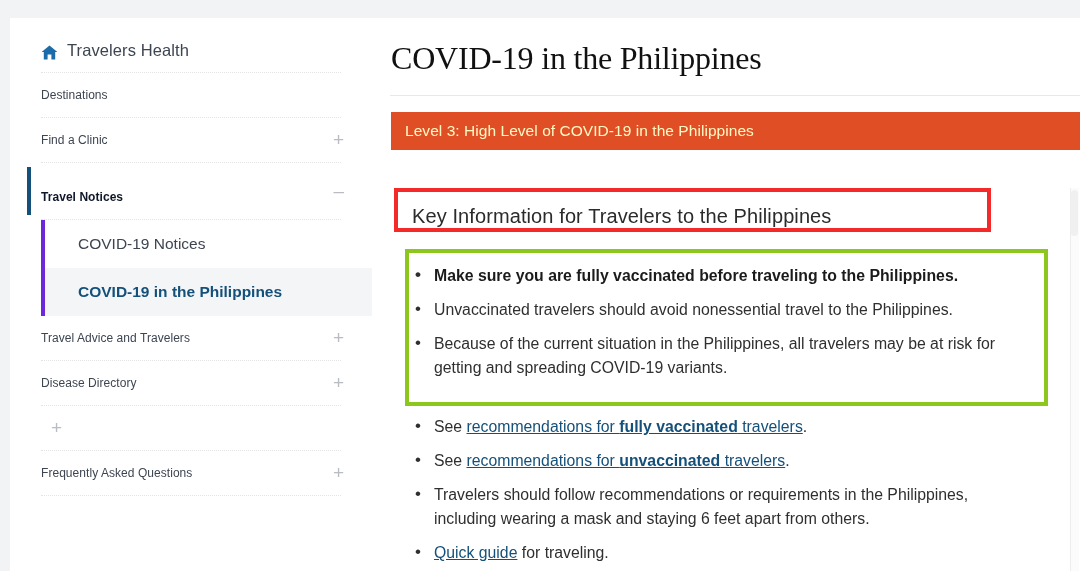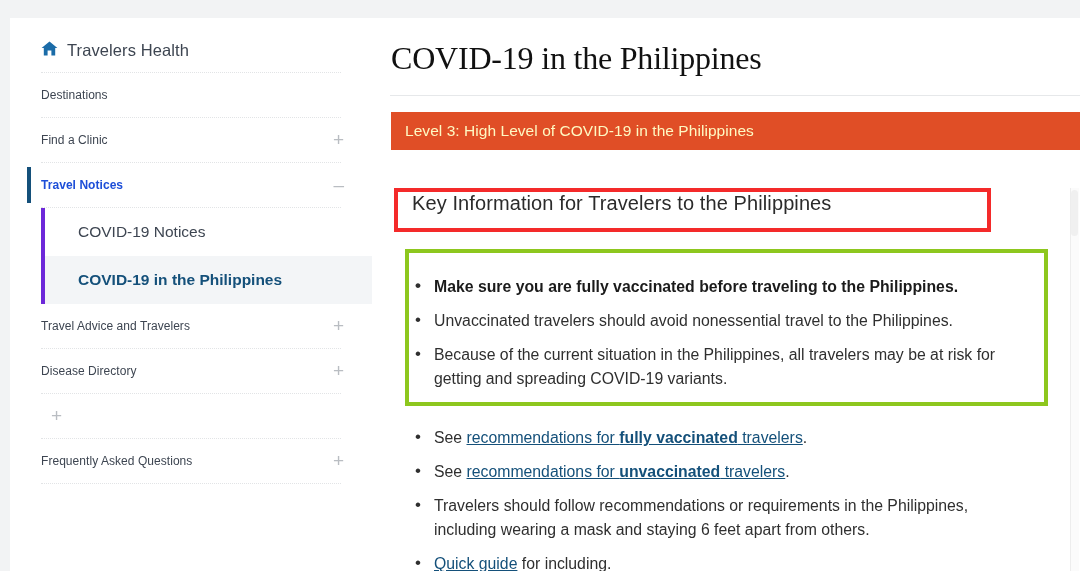--- a/index.html
+++ b/index.html
@@ -39,21 +39,21 @@
     position: absolute;
     top: 18px; left: 10px;
     width: 362px;
     height: 553px;
     background: #ffffff;
     padding-top: 14px;
   }
 
   .nav-home {
     display: flex;
-    align-items: flex-start;
+    align-items: flex-end;
     gap: 9px;
     padding: 9px 20px 12px 31px;
   }
   .home-icon {
     display: inline-block;
     width: 17px; height: 15px;
     position: relative;
     flex: 0 0 auto;
   }
   .home-icon svg { display: block; }
@@ -78,22 +78,23 @@
     padding: 15px 28px 15px 31px;
     cursor: pointer;
   }
   .nav-item-label {
     font-size: 12px;
     color: #3d4551;
     letter-spacing: .05px;
     white-space: nowrap;
   }
   .nav-item.expanded .nav-item-label {
-    color: #1d4ed8;
+    color: #0f172a;
     font-weight: bold;
+    margin-top: 12px;
   }
   .nav-bar-accent {
     position: absolute;
     left: 17px; top: 4px;
     width: 4px; height: calc(100% - 8px);
     background: #14507a;
   }
   .toggle-icon {
     font-size: 19px;
     line-height: 14px;
@@ -167,21 +168,21 @@
   
   .keyinfo-annot {
     position: absolute;
     left: 22px;
     top: 170px;
     width: 597px;
     height: 44px;
     border: 4px solid #f42a2a;
     background: #ffffff;
     display: flex;
-    align-items: flex-start;
+    align-items: flex-end;
     padding-left: 14px;
   }
   .keyinfo-title {
     font-size: 20px;
     color: #2b2b2b;
     letter-spacing: .1px;
     white-space: nowrap;
   }
 
   
@@ -199,21 +200,20 @@
   .bullet-list {
     list-style: none;
   }
   .bullet-item {
     position: relative;
     padding-left: 25px;
     margin-bottom: 11px;
     font-size: 15.8px;
     line-height: 1.47;
     color: #2f2f2f;
-    margin-top: 11px;
   }
   .bullet-item::before {
     content: "\2022";
     position: absolute;
     left: 6px;
     top: -1px;
     font-size: 17px;
     color: #2f2f2f;
   }
   .bullet-item.bold { font-weight: bold; color: #1b1b1b; }
@@ -369,21 +369,21 @@
       <li class="bullet-item">
         <span>See </span><a class="doc-link" href="#"><span>recommendations for </span><b>fully vaccinated</b><span> travelers</span></a><span>.</span>
       </li>
       <li class="bullet-item">
         <span>See </span><a class="doc-link" href="#"><span>recommendations for </span><b>unvaccinated</b><span> travelers</span></a><span>.</span>
       </li>
       <li class="bullet-item">
         <span>Travelers should follow recommendations or requirements in the Philippines, including wearing a mask and staying 6 feet apart from others.</span>
       </li>
       <li class="bullet-item">
-        <a class="doc-link" href="#"><span>Quick guide</span></a><span> for including.</span>
+        <a class="doc-link" href="#"><span>Quick guide</span></a><span> for traveling.</span>
       </li>
     </ul>
 
     <div class="scrollbar-track"></div>
     <div class="scrollbar-thumb"></div>
   </main>
 
 </div>
 
 </body></html>

